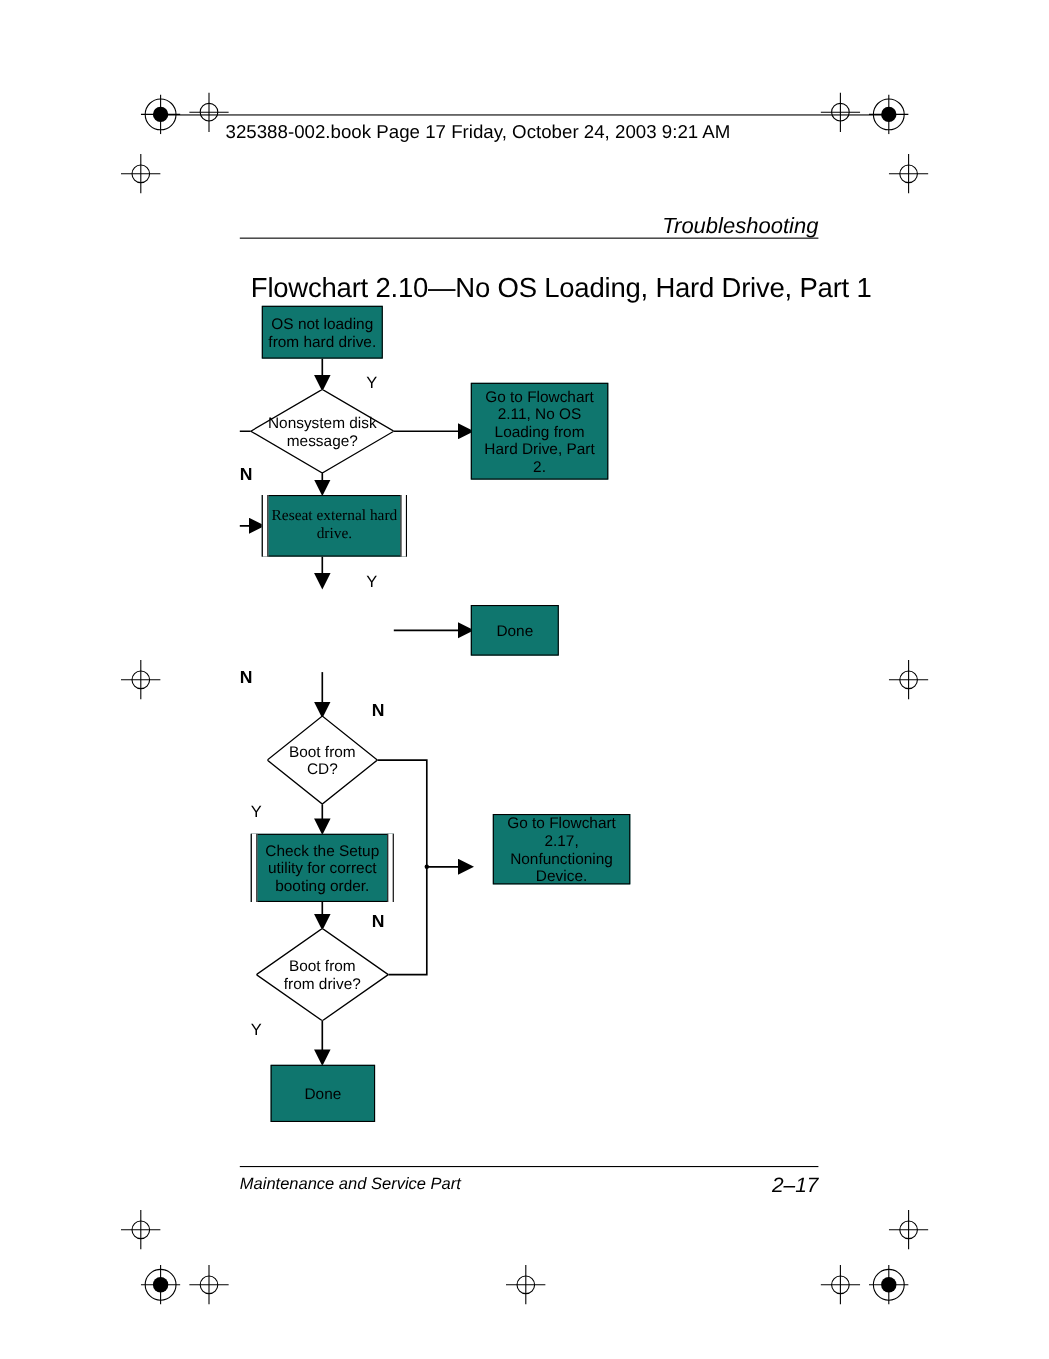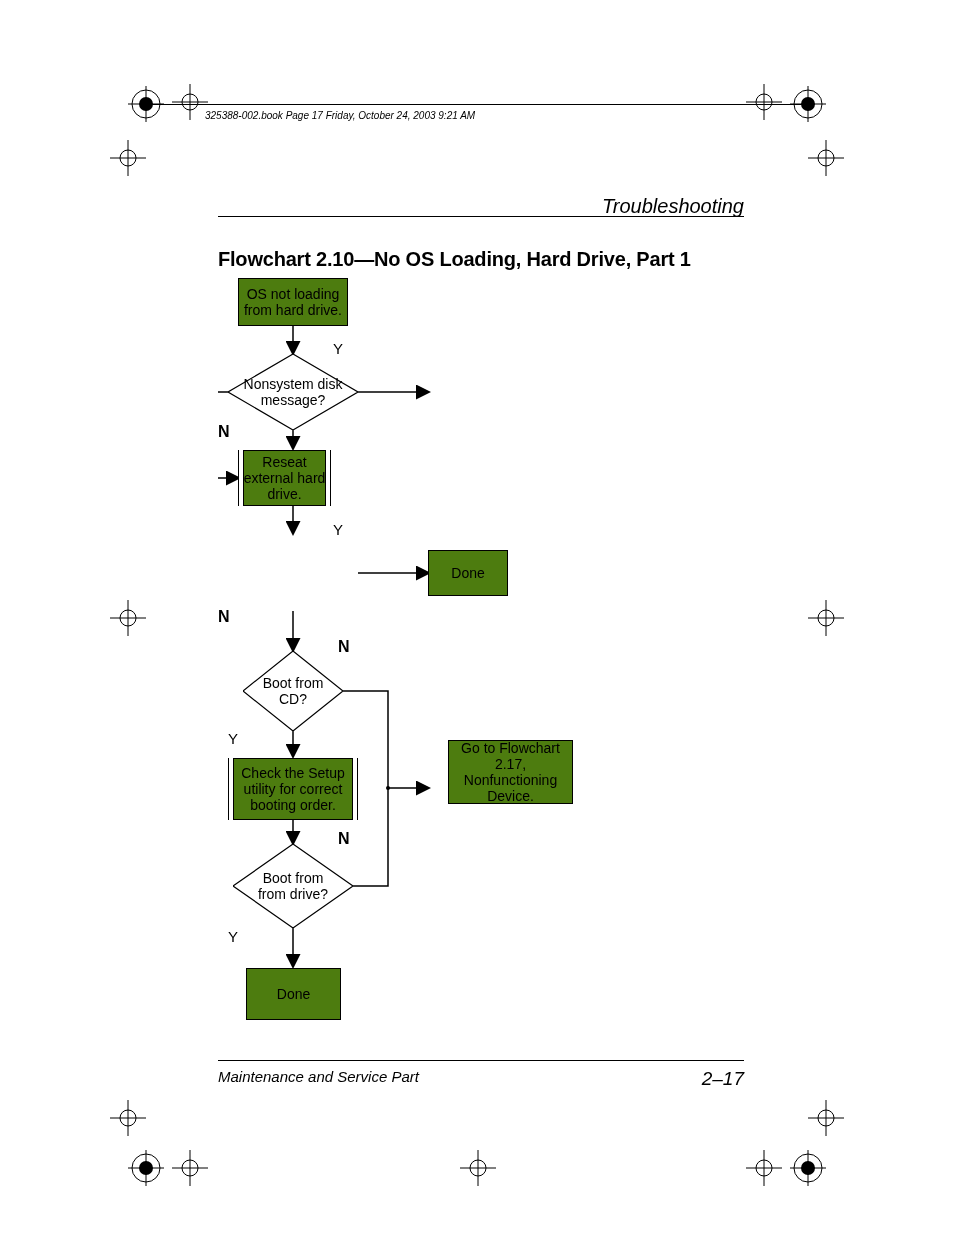--- a/index.html
+++ b/index.html
@@ -21,55 +21,54 @@
   
   .hrule {
     position: absolute;
     left: 150px; right: 150px;
     top: 104px;
     border-top: 1px solid #000;
   }
   .headerline {
     position: absolute;
     left: 205px; top: 110px;
-    font-size: 10px;
-    font-style: italic;
+    font-size: 17px;
   }
   
   .section-head {
     position: absolute;
     right: 210px; top: 195px;
     font-style: italic;
     font-size: 20px;
   }
   .section-rule {
     position: absolute;
     left: 218px; right: 210px;
     top: 216px;
     border-top: 1px solid #000;
   }
   .title {
     position: absolute;
-    left: 218px; top: 248px;
-    font-weight: 700;
-    font-size: 20px;
+    left: 228px; top: 248px;
+    font-weight: 400;
+    font-size: 25px;
     letter-spacing: -0.2px;
   }
   
   .flow {
     position: absolute;
     left: 218px;
     top: 278px;
     width: 520px;
     height: 780px;
   }
   .box {
     position: absolute;
     border: 1px solid #000;
-    background: #4d7c0f;
+    background: #0f766e;
     text-align: center;
     display: flex;
     align-items: center;
     justify-content: center;
     font-size: 14px;
     line-height: 1.15;
     padding: 2px 4px;
     box-sizing: border-box;
   }
   .process { border-width: 1px; } 
@@ -310,22 +309,25 @@
       <div class="diamond">
         <svg viewBox="0 0 130 76" preserveAspectRatio="none">
             <polygon points="65,0 130,38 65,76 0,38" fill="#fff" stroke="#000" stroke-width="1.2"></polygon>
           </svg>
         <div class="dtext">Nonsystem disk message?</div>
       </div>
     </div>
     <div class="lbl" style="left:115px; top:62px;">Y</div>
     <div class="lbl lblB" style="left:0px; top:145px;">N</div>
 
-
-    <div class="box process-dbl" style="left:20px; top:172px; width:93px; height:56px;">
+    <div class="box process" style="left:210px; top:70px; width:125px; height:88px;">
+      <span>Go to Flowchart 2.11, No OS Loading from Hard Drive, Part 2.</span>
+    </div>
+
+    <div class="box process-dbl" style="left:20px; top:172px; width:132px; height:56px;font-family:Liberation Serif, serif;">
       <span>Reseat external hard drive.</span>
     </div>
 
     <div class="lbl" style="left:115px; top:243px;">Y</div>
     <div class="lbl lblB" style="left:0px; top:330px;">N</div>
 
     <div class="box process" style="left:210px; top:272px; width:80px; height:46px;">
       <span>Done</span>
     </div>
 

